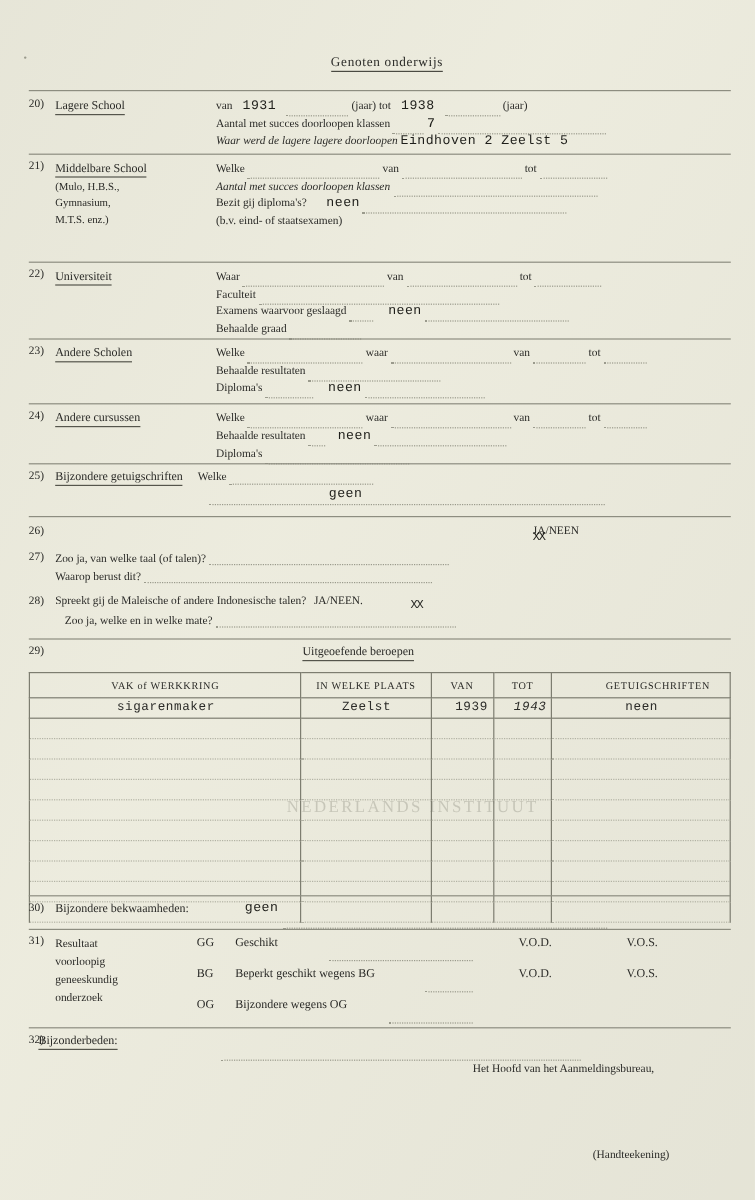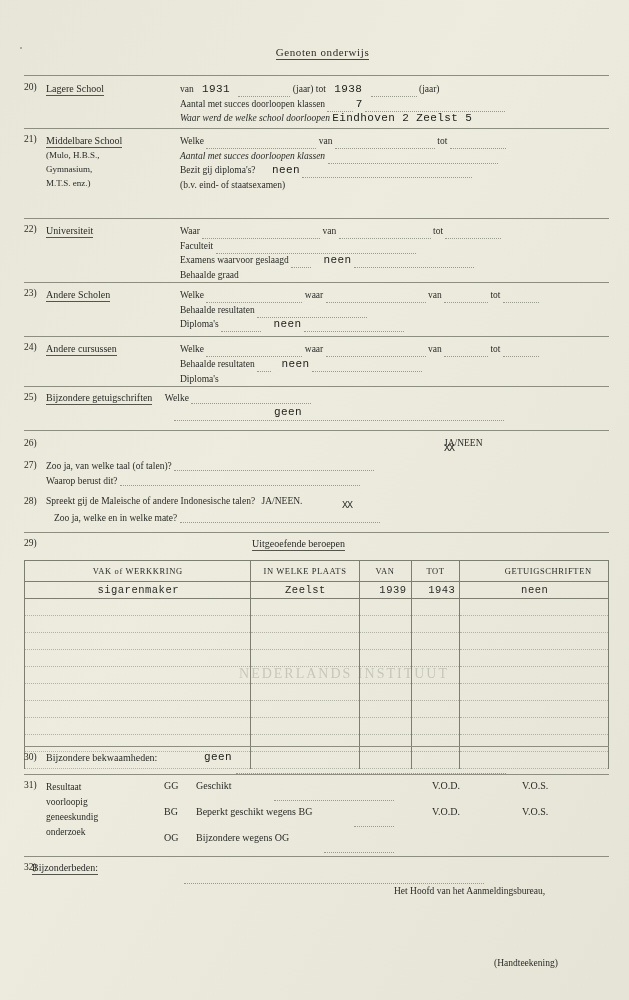--- a/index.html
+++ b/index.html
@@ -95,21 +95,21 @@
           <span class="fl" style="width:46px;"></span>
           <span>(jaar)</span>
         </div>
         <div style="position:relative; height:14px;">
           <span>Aantal met succes doorloopen klassen</span>
           <span class="fl" style="width:26px;"></span>
           <span class="hand big">7</span>
           <span class="fl" style="width:140px;"></span>
         </div>
         <div style="position:relative; height:14px;">
-          <span style="font-style:italic;">Waar werd de welke school doorloopen</span>
+          <span style="font-style:italic;">Waar werd de lagere lagere doorloopen</span>
           <span class="hand big">Eindhoven 2 Zeelst 5</span>
         </div>
       </div>
     </div>
 
     <div class="rule" style="position:absolute; left:0; top:98px; width:585px;"></div>
 
     <div class="row" style="position:absolute; left:0; top:104px; width:585px; height:62px;">
       <span class="num">21)</span>
       <div class="col-left">
@@ -300,21 +300,21 @@
           <th style="width:48px;">VAN</th>
           <th style="width:44px;">TOT</th>
           <th style="width:118px;padding-left:32px;">GETUIGSCHRIFTEN</th>
         </tr>
       </thead>
       <tbody id="jobs-body">
           <tr>
             <td style="height: 14px; text-align: center; padding-right: 0px;"><span class="cellhand">sigarenmaker</span></td>
             <td style="height: 14px; text-align: center; padding-right: 0px;"><span class="cellhand">Zeelst</span></td>
             <td style="height: 14px; text-align: right; padding-right: 4px;"><span class="cellhand">1939</span></td>
-            <td style="height: 14px; text-align: right; padding-right: 4px;"><span class="cellhand">1943</span></td>
+            <td style="height: 14px; text-align: right; padding-right: 4px; font-style: italic;"><span class="cellhand">1943</span></td>
             <td style="height: 14px; text-align: center; padding-right: 0px;"><span class="cellhand">neen</span></td>
           </tr>
           <tr>
             <td style="height: 14px; border-top: none; border-bottom: 1px dotted rgb(178, 178, 164); border-left: 1px solid rgb(125, 125, 112);">&nbsp;</td>
             <td style="height: 14px; border-top: none; border-bottom: 1px dotted rgb(178, 178, 164); border-left: 1px solid rgb(125, 125, 112);">&nbsp;</td>
             <td style="height: 14px; border-top: none; border-bottom: 1px dotted rgb(178, 178, 164);">&nbsp;</td>
             <td style="height: 14px; border-top: none; border-bottom: 1px dotted rgb(178, 178, 164);">&nbsp;</td>
             <td style="height: 14px; border-top: none; border-bottom: 1px dotted rgb(178, 178, 164);">&nbsp;</td>
           </tr>
           <tr>

